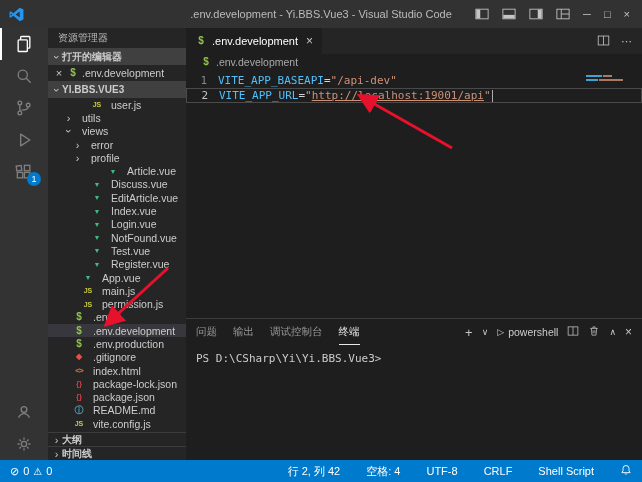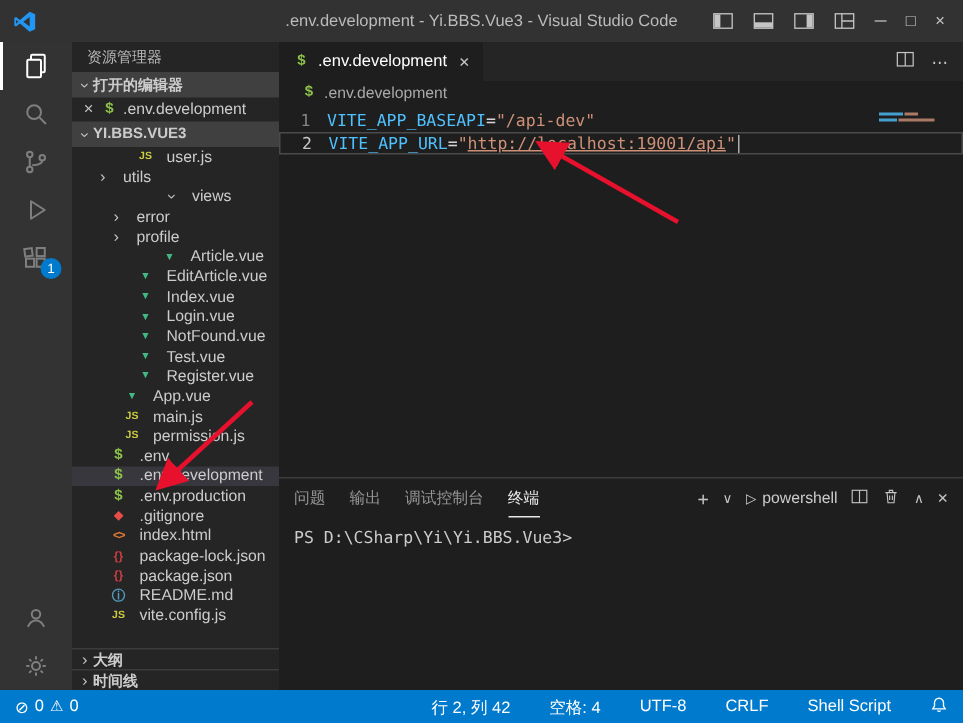--- a/index.html
+++ b/index.html
@@ -207,36 +207,41 @@
     <div class="tree" id="file-tree">
         <div class="tree-row" style="padding-left: 24px;">
           <span class="chev"></span>
           <span class="ficon icon-js">JS</span>
           <span class="flabel">user.js</span>
         </div>
         <div class="tree-row" style="padding-left: 15px;">
           <span class="chev">›</span>
           <span class="flabel">utils</span>
         </div>
-        <div class="tree-row" style="padding-left: 15px; margin-left: 46px;">
+        <div class="tree-row" style="padding-left: 15px;">
           <span class="chev open">›</span>
           <span class="flabel">views</span>
         </div>
         <div class="tree-row" style="padding-left: 24px;">
           <span class="chev">›</span>
           <span class="flabel">error</span>
         </div>
         <div class="tree-row" style="padding-left: 24px;">
           <span class="chev">›</span>
           <span class="flabel">profile</span>
         </div>
         <div class="tree-row" style="padding-left: 40px;">
           <span class="chev"></span>
           <span class="ficon icon-vue">▼</span>
           <span class="flabel">Article.vue</span>
+        </div>
+        <div class="tree-row" style="padding-left: 24px;">
+          <span class="chev"></span>
+          <span class="ficon icon-vue">▼</span>
+          <span class="flabel">Discuss.vue</span>
         </div>
         <div class="tree-row" style="padding-left: 24px;">
           <span class="chev"></span>
           <span class="ficon icon-vue">▼</span>
           <span class="flabel">EditArticle.vue</span>
         </div>
         <div class="tree-row" style="padding-left: 24px;">
           <span class="chev"></span>
           <span class="ficon icon-vue">▼</span>
           <span class="flabel">Index.vue</span>

